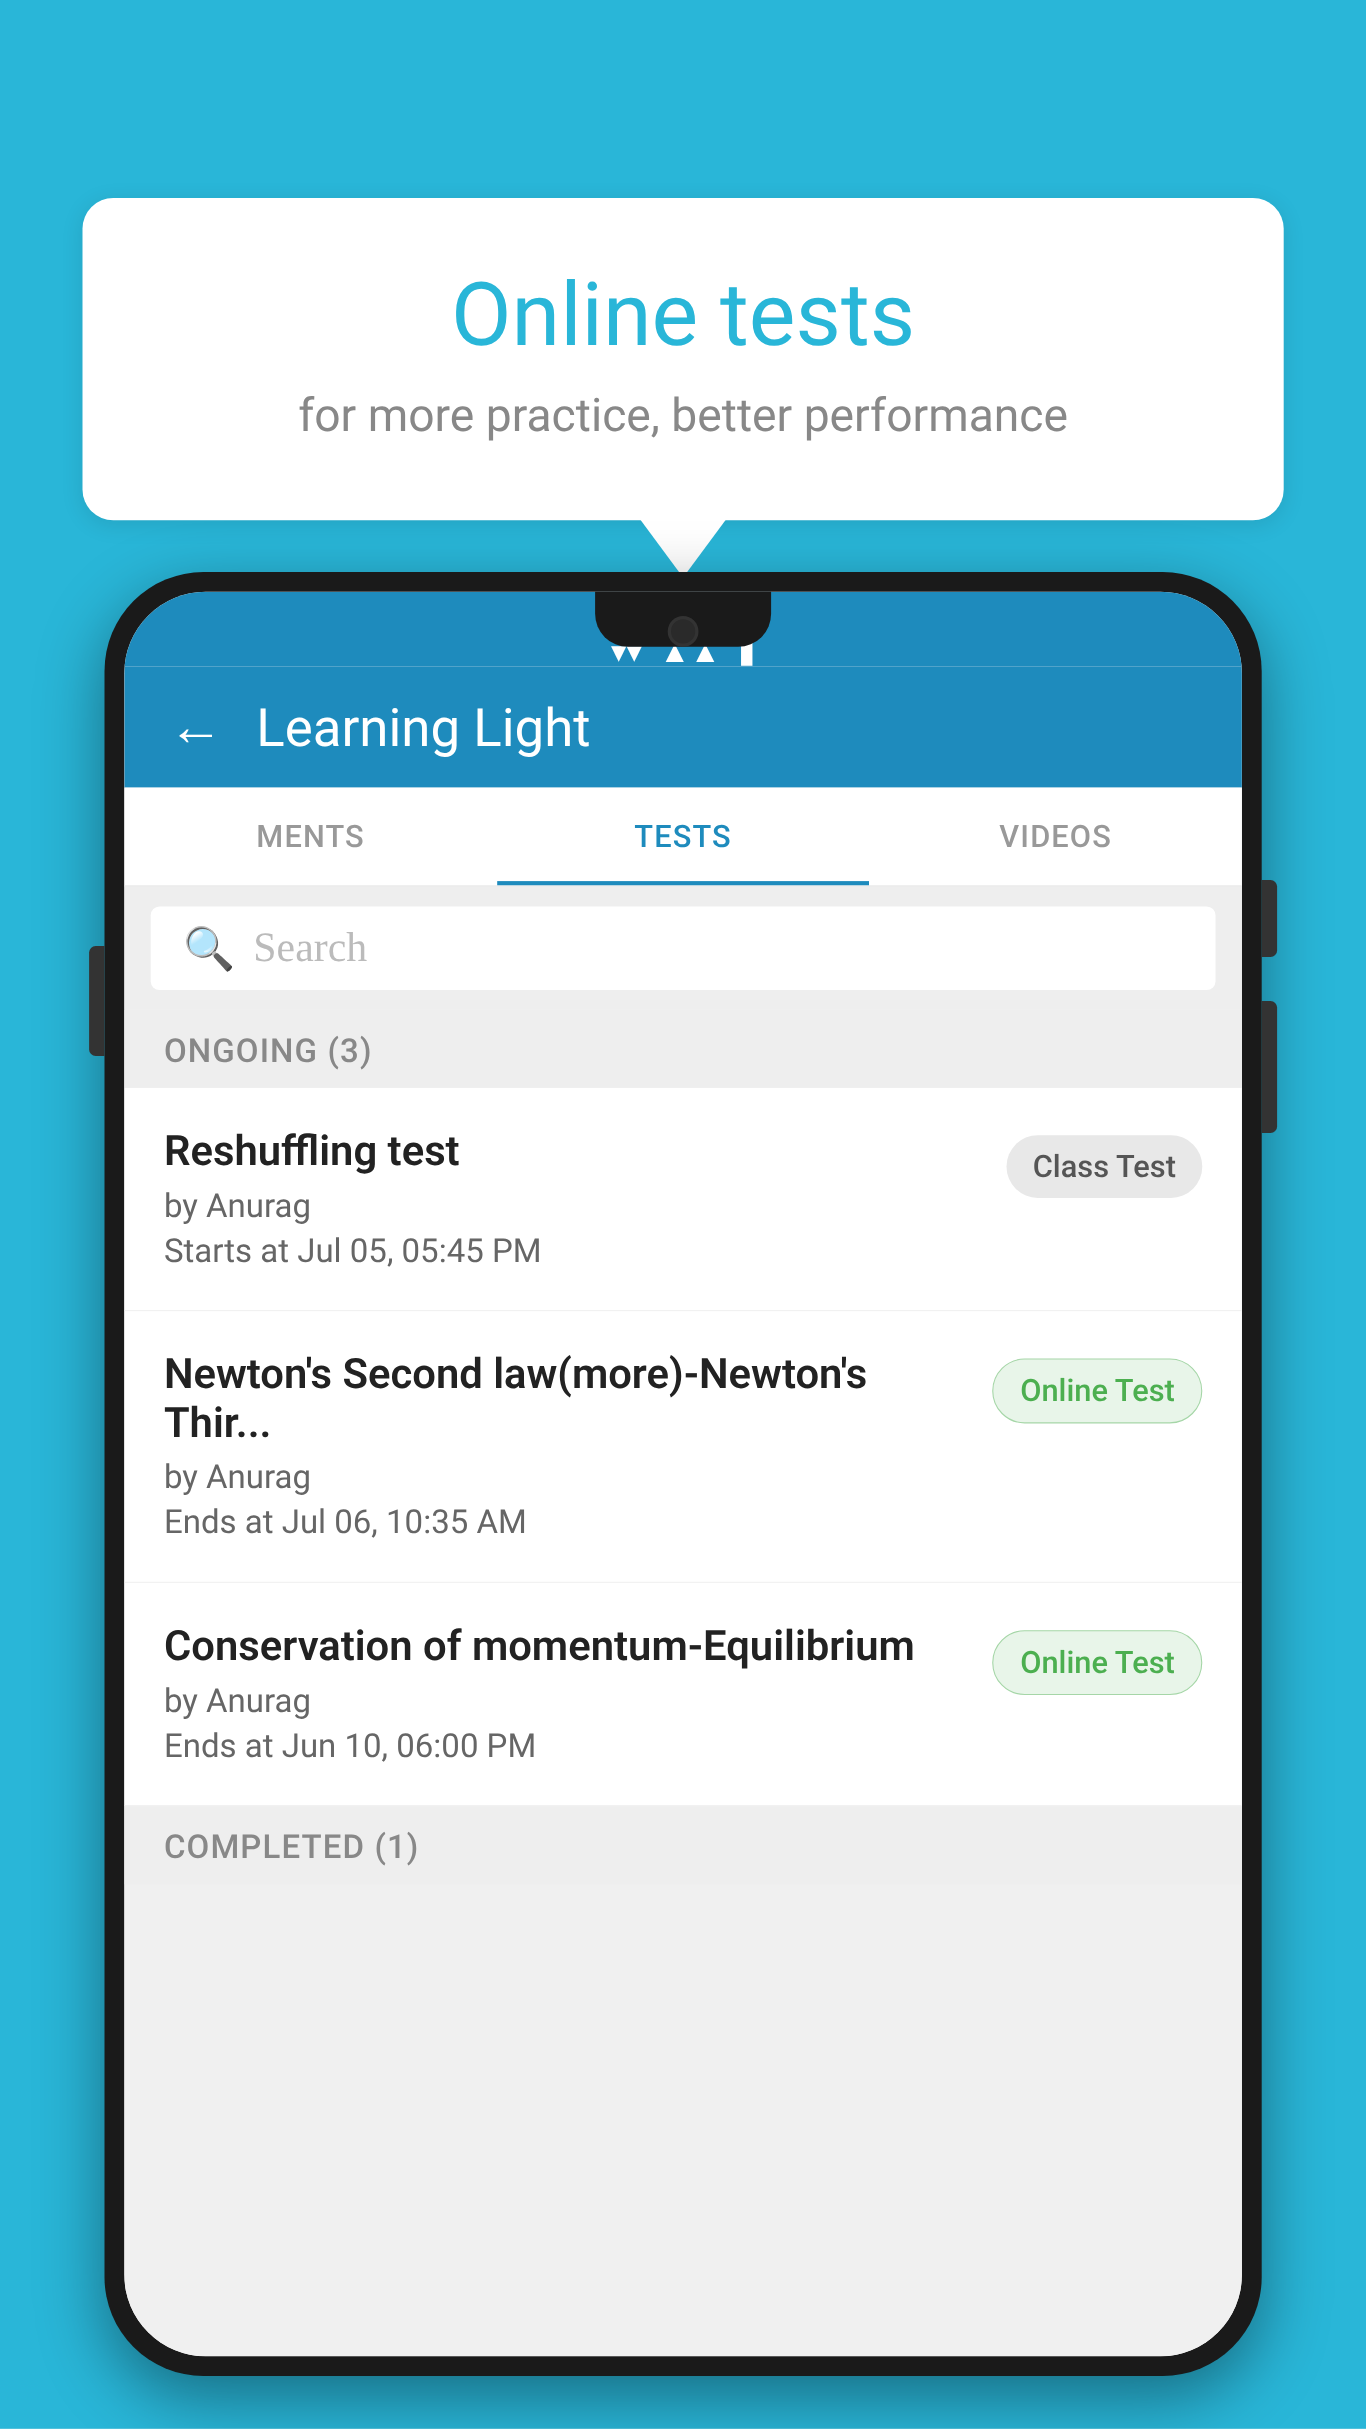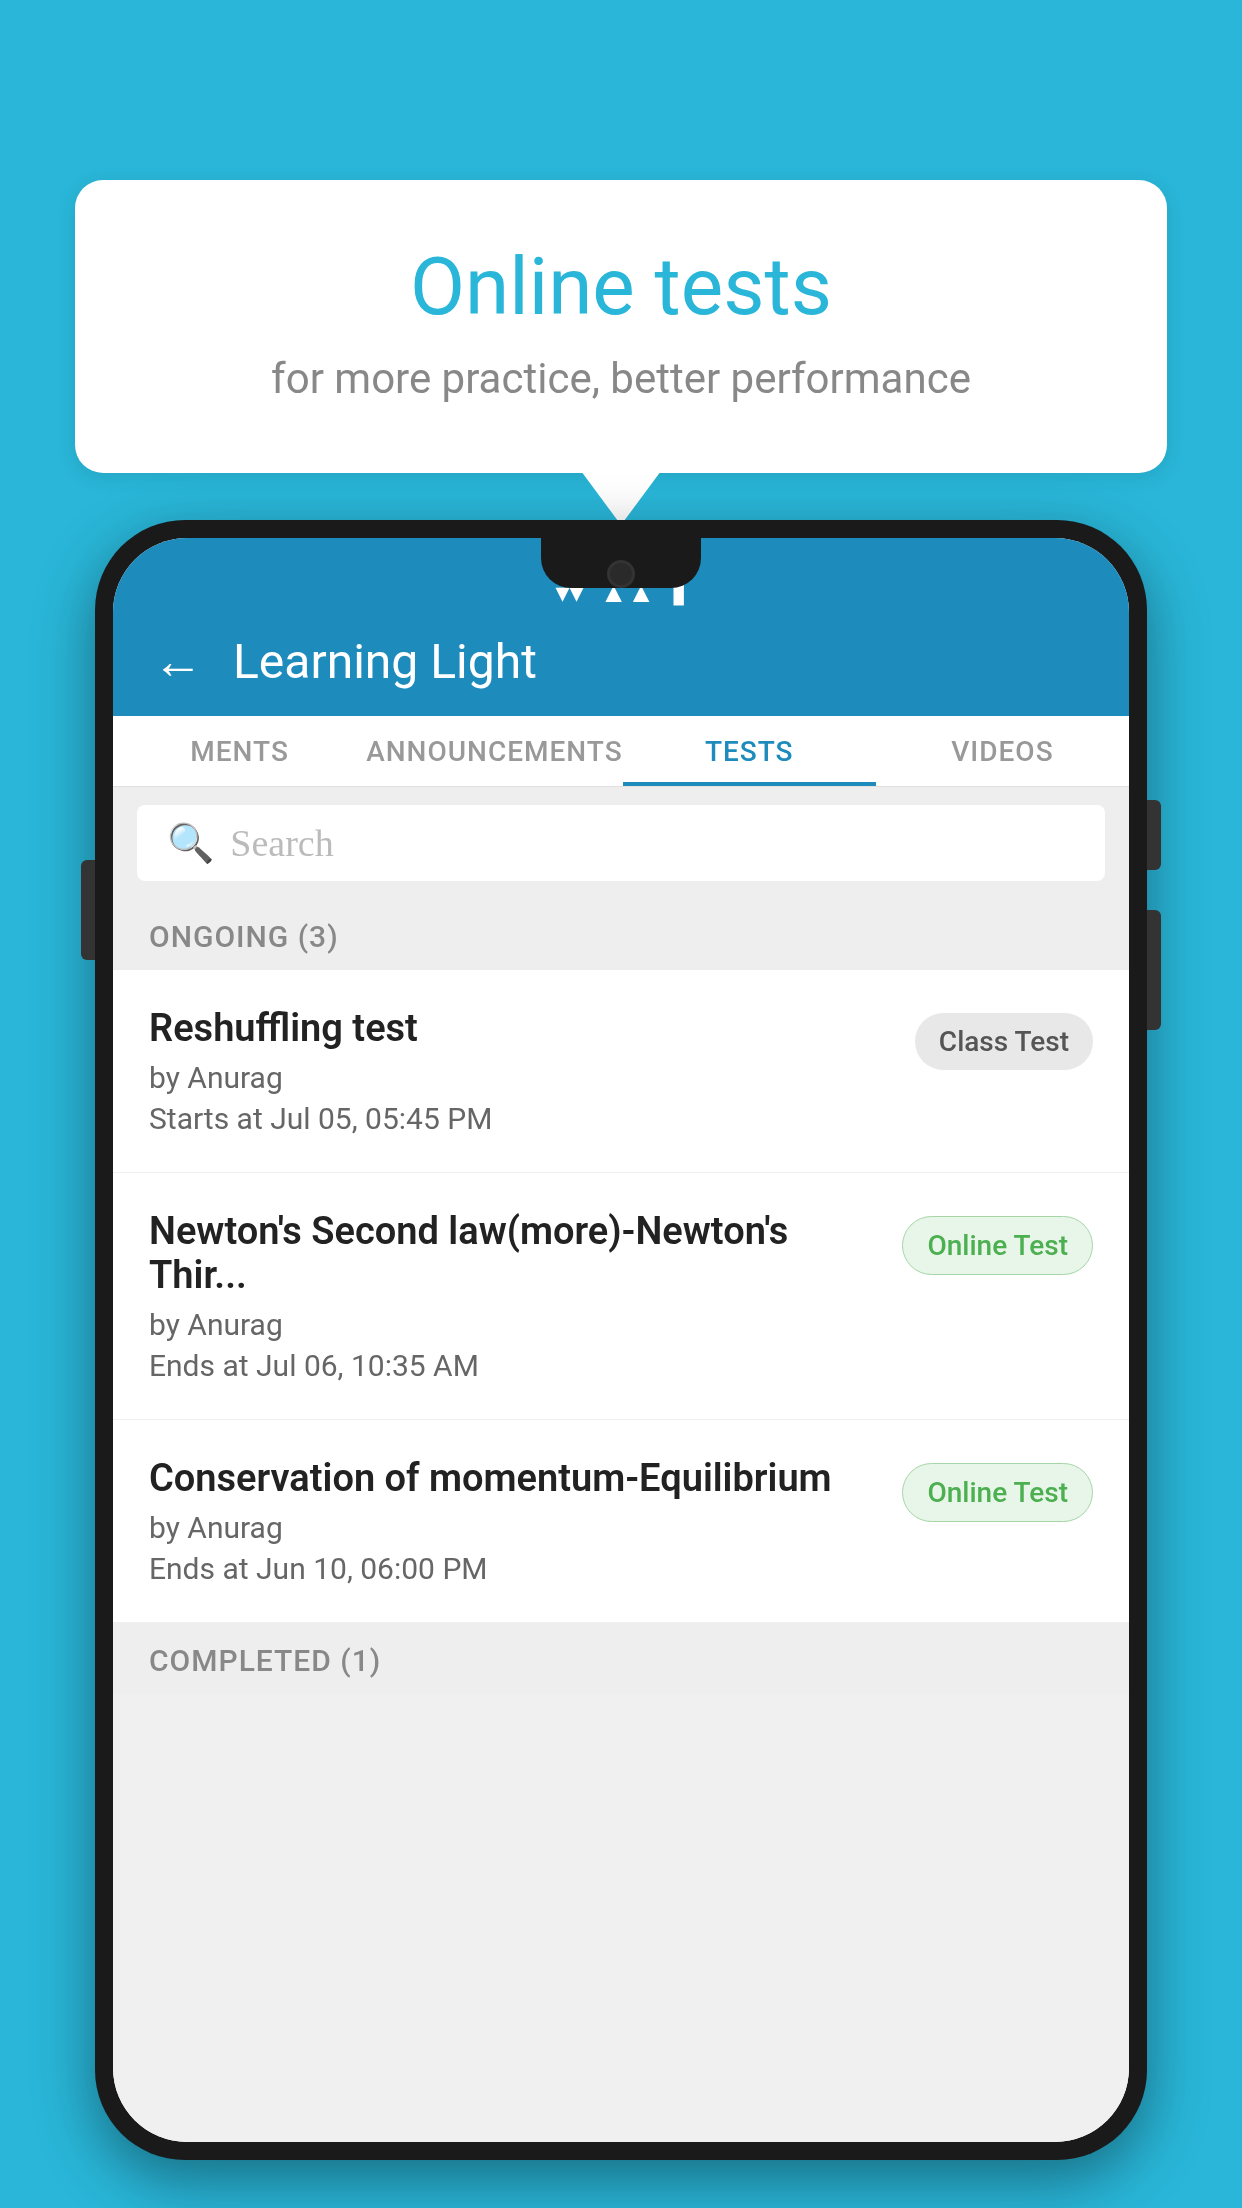--- a/index.html
+++ b/index.html
@@ -149,21 +149,21 @@
     .app-title {
       color: white;
       font-size: 48px;
       font-weight: 400;
     }
 
     
     .tabs-bar {
       background: white;
       display: flex;
-      height: 71px;
+      height: 90px;
       flex-shrink: 0;
       border-bottom: 1px solid #e0e0e0;
       overflow: hidden;
     }
     .tab-item {
       flex: 1;
       display: flex;
       align-items: center;
       justify-content: center;
       font-size: 28px;
@@ -345,23 +345,20 @@
       </div>
 
       <div class="app-header">
         <div class="back-arrow">←</div>
         <div class="app-title">Learning Light</div>
       </div>
 
       <div class="tabs-bar">
         <div class="tab-item">
           <span>MENTS</span>
-        </div>
-        <div class="tab-item">
-          <span>ANNOUNCEMENTS</span>
         </div>
         <div class="tab-item active">
           <span>TESTS</span>
         </div>
         <div class="tab-item">
           <span>VIDEOS</span>
         </div>
       </div>
 
       <div class="search-container">

